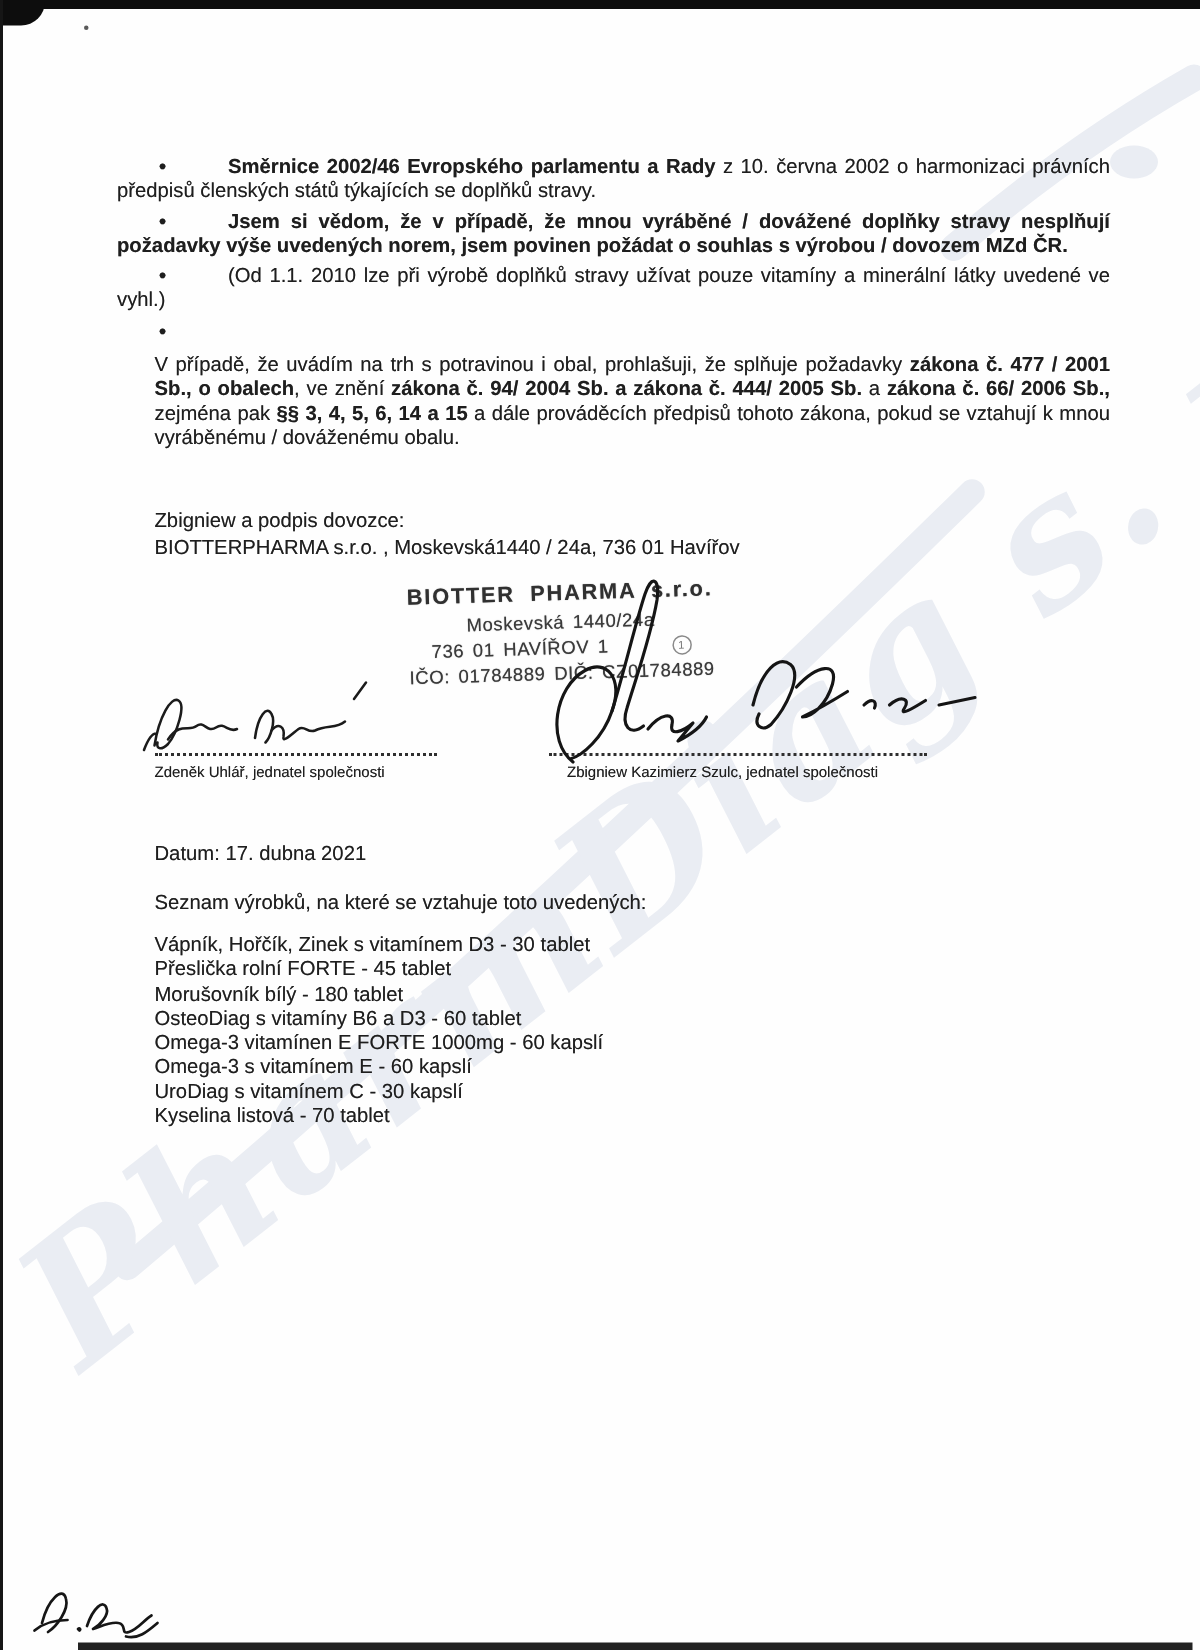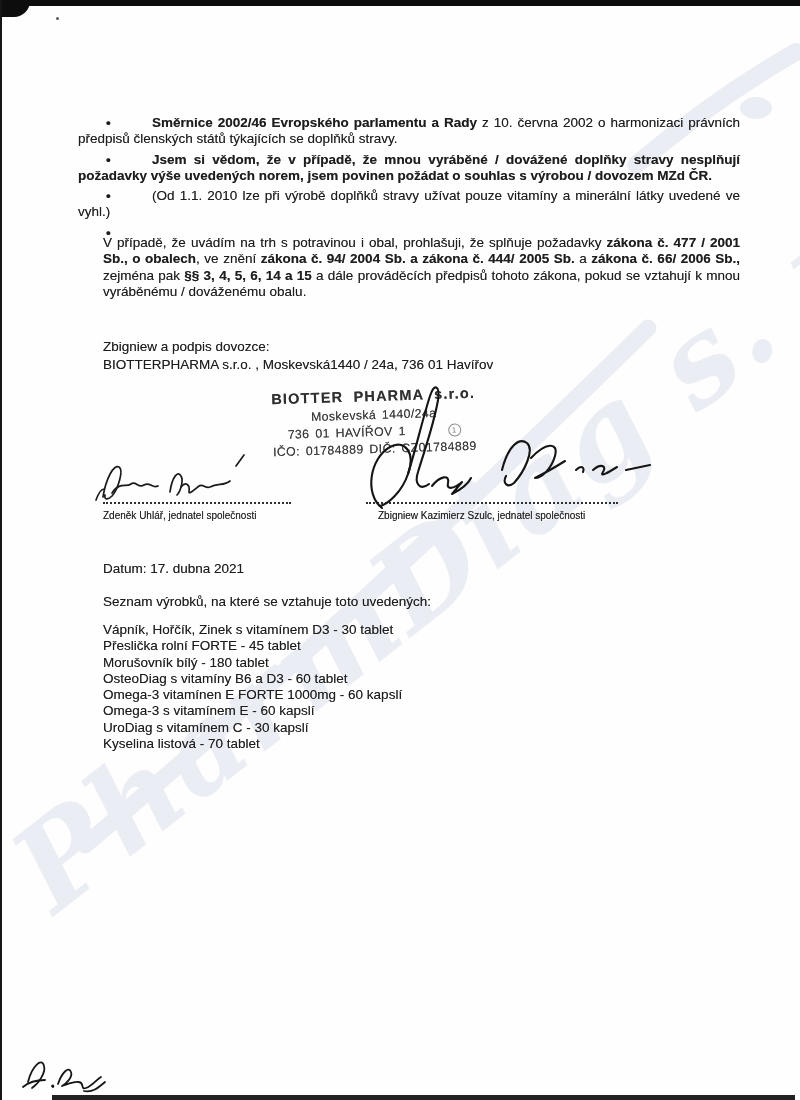--- a/index.html
+++ b/index.html
@@ -24,21 +24,21 @@
   .scan-top{position:absolute;top:0;left:0;right:0;height:6px;background:#0d0d0d;z-index:3;}
   .scan-corner{position:absolute;top:0;left:0;width:30px;height:17px;background:#0d0d0d;border-bottom-right-radius:16px;z-index:3;}
   .scan-left{position:absolute;top:0;left:0;bottom:0;width:2px;background:#161616;z-index:3;}
   .scan-bottom{position:absolute;bottom:0;left:52px;right:5px;height:5px;background:#222222;z-index:3;}
   .dot-artifact{position:absolute;left:56px;top:17px;width:3px;height:3px;background:#5a5a5a;border-radius:50%;z-index:3;}
 
   
   .txt{position:absolute;z-index:1;text-shadow:0 0 0.4px rgba(30,30,30,0.55);}
   b{font-weight:bold;}
 
-  .bullets{left:78px;top:115px;width:662px;font-size:13.5px;line-height:16.3px;}
+  .bullets{left:78px;top:103px;width:662px;font-size:13.5px;line-height:16.3px;}
   .bullet-item{margin:0 0 4px 0;text-align:justify;}
   .bullet-glyph{display:inline-block;width:74px;padding-left:28px;box-sizing:border-box;font-weight:bold;}
 
   .main-paragraph{left:103px;top:235px;width:637px;font-size:13.5px;line-height:16.4px;text-align:justify;margin:0;}
 
   .stamp-label-block{left:103px;top:338px;width:560px;font-size:13.5px;line-height:17.5px;}
 
   .stamp{
     left:256px;top:388px;width:236px;text-align:center;
     transform:rotate(-1.8deg);color:#3a3a3a;

